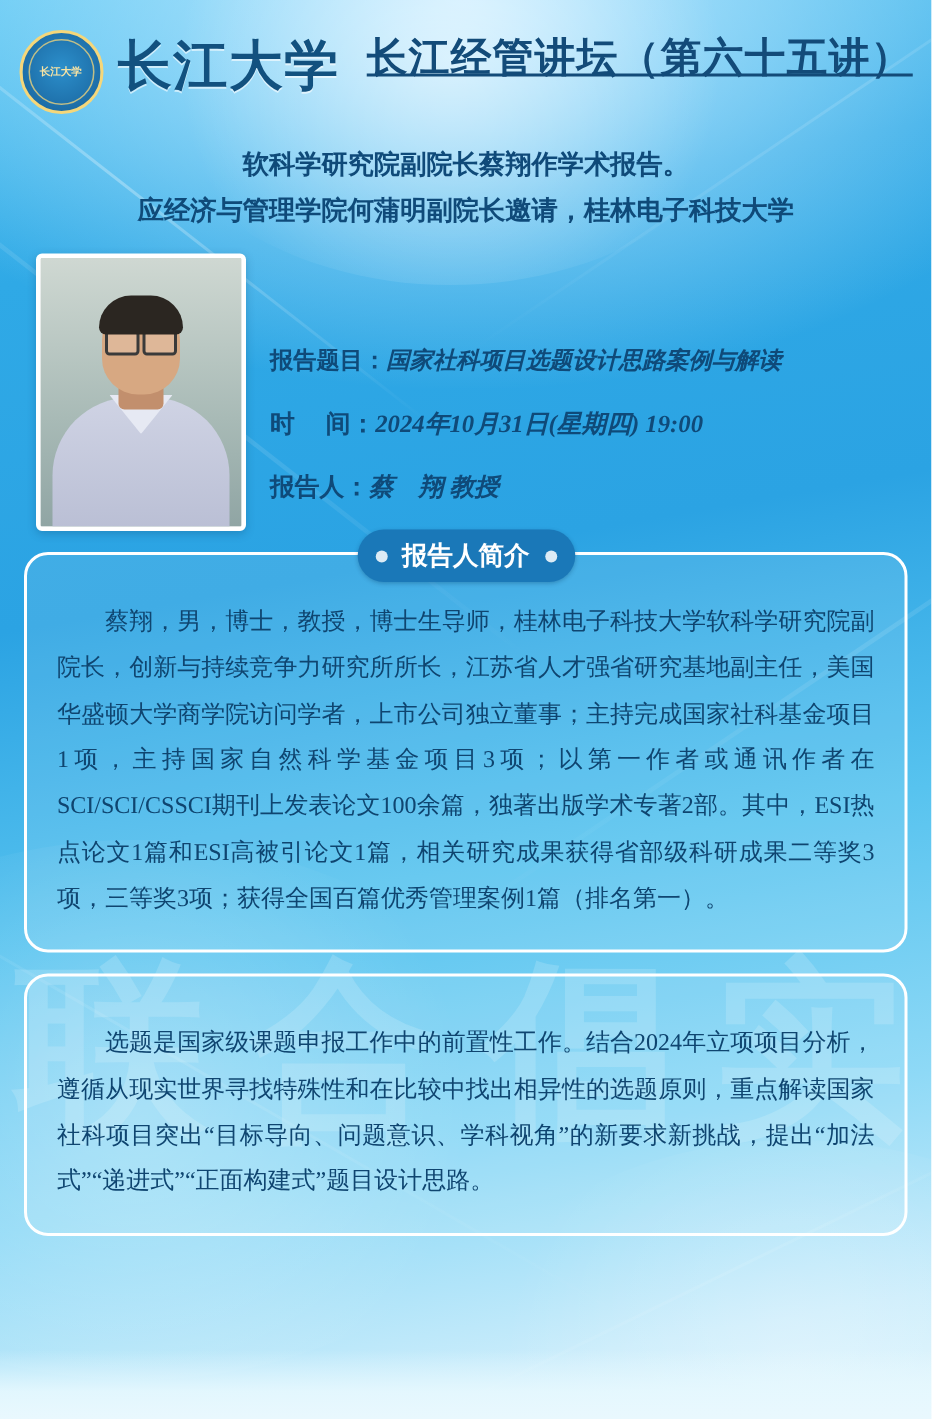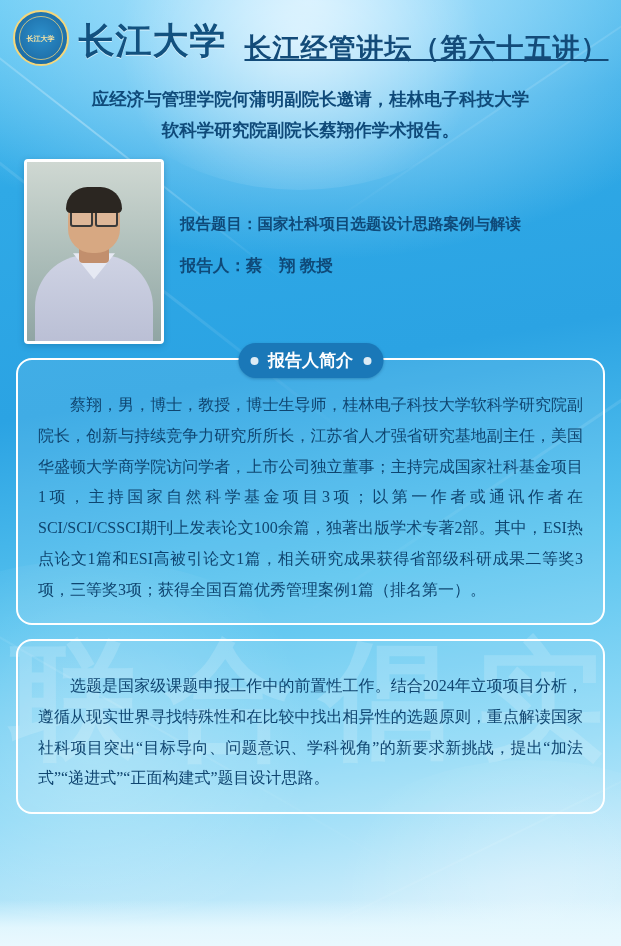--- a/index.html
+++ b/index.html
@@ -47,22 +47,22 @@
     font-size: 128px; font-weight: 700;
     color: rgba(255,255,255,0.16);
     letter-spacing: 6px;
     pointer-events: none;
     user-select: none;
   }
 
   
   .header {
     position: relative;
-    display: flex; align-items: flex-end; justify-content: center;
-    padding-top: 10px; gap: 10px;
+    display: flex; align-items: flex-start; justify-content: center;
+    padding-top: 20px; gap: 10px;
   }
   .logo-badge {
     width: 56px; height: 56px; border-radius: 50%;
     border: 2px solid #f5d77a;
     background: radial-gradient(circle at 50% 45%, #2c8fcb 0%, #1d6ea8 70%, #17597f 100%);
     display: flex; align-items: center; justify-content: center;
     position: relative; flex: 0 0 auto;
   }
   .logo-badge::after {
     content: "";
@@ -94,21 +94,21 @@
     font-family: "Liberation Serif", "DejaVu Serif", serif;
     font-size: 17.5px; font-weight: 700; color: #0f4a79;
     line-height: 1.75;
   }
 
   
   .info-row {
     position: relative;
     display: flex; gap: 16px;
     margin: 14px 24px 0 24px;
-    align-items: center;
+    align-items: flex-end;
   }
   .photo-frame {
     width: 140px; height: 185px;
     background: #ffffff;
     border: 3px solid #ffffff;
     border-radius: 4px;
     box-shadow: 0 2px 6px rgba(0,60,100,.25);
     overflow: hidden;
     flex: 0 0 auto;
   }
@@ -163,21 +163,21 @@
     color: #0f4a79;
   }
   .info-item {
     display: flex;
     font-size: 16.5px; font-weight: 700;
     line-height: 1.5;
     margin-bottom: 17px;
     white-space: nowrap;
   }
   .info-item .label { flex: 0 0 auto; }
-  .info-item .value { flex: 1 1 auto; }
+  .info-item .value { flex: 1 1 auto; font-style: italic; }
   .info-item.first { font-size: 15.5px; margin-bottom: 19px; }
 
   
   .section { position: relative; margin: 14px 16px 0 16px; }
   .panel {
     position: relative;
     border: 2px solid #ffffff;
     border-radius: 16px;
     background: rgba(255,255,255,0.10);
     padding: 30px 20px 18px 20px;
@@ -238,22 +238,22 @@
 
   <div class="header">
     <div class="logo-badge">
       <span>长江大学</span>
     </div>
     <div class="univ-name">长江大学</div>
     <div class="forum-title">长江经管讲坛（第六十五讲）</div>
   </div>
 
   <div class="invite">
+    <div>软科学研究院副院长蔡翔作学术报告。</div>
     <div>应经济与管理学院何蒲明副院长邀请，桂林电子科技大学</div>
-    <div>软科学研究院副院长蔡翔作学术报告。</div>
   </div>
 
   <div class="info-row">
     <div class="photo-frame">
       <div class="photo">
         <div class="sky"></div>
         <div class="body"></div>
         <div class="collar"></div>
         <div class="neck"></div>
         <div class="head"></div>
@@ -261,20 +261,24 @@
         <div class="hair"></div>
       </div>
     </div>
 
     <div class="info-list">
       <div class="info-item first">
         <span class="label">报告题目：</span>
         <span class="value">国家社科项目选题设计思路案例与解读</span>
       </div>
       <div class="info-item">
+        <span class="label">时　 间：</span>
+        <span class="value">2024年10月31日(星期四) 19:00</span>
+      </div>
+      <div class="info-item">
         <span class="label">报告人：</span>
         <span class="value"> 蔡　翔 教授</span>
       </div>
     </div>
   </div>
 
   <div class="section">
     <div class="panel">
       <div class="pill">报告人简介</div>
       <div class="body-text">蔡翔，男，博士，教授，博士生导师，桂林电子科技大学软科学研究院副院长，创新与持续竞争力研究所所长，江苏省人才强省研究基地副主任，美国华盛顿大学商学院访问学者，上市公司独立董事；主持完成国家社科基金项目1项，主持国家自然科学基金项目3项；以第一作者或通讯作者在SCI/SCI/CSSCI期刊上发表论文100余篇，独著出版学术专著2部。其中，ESI热点论文1篇和ESI高被引论文1篇，相关研究成果获得省部级科研成果二等奖3项，三等奖3项；获得全国百篇优秀管理案例1篇（排名第一）。</div>

